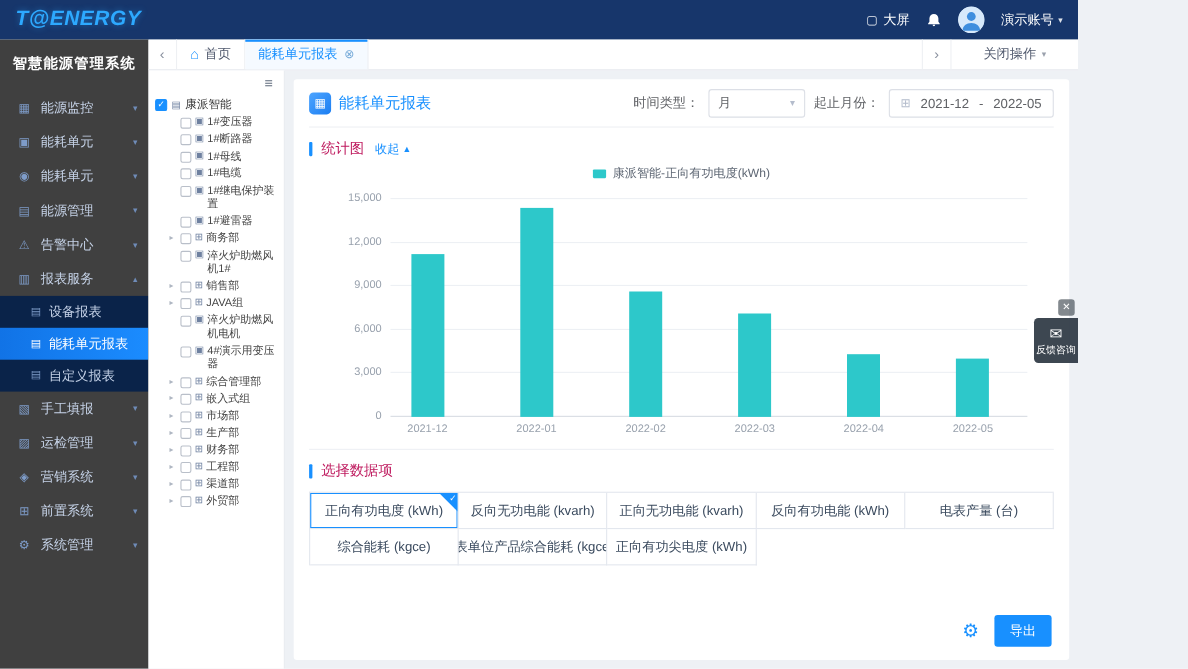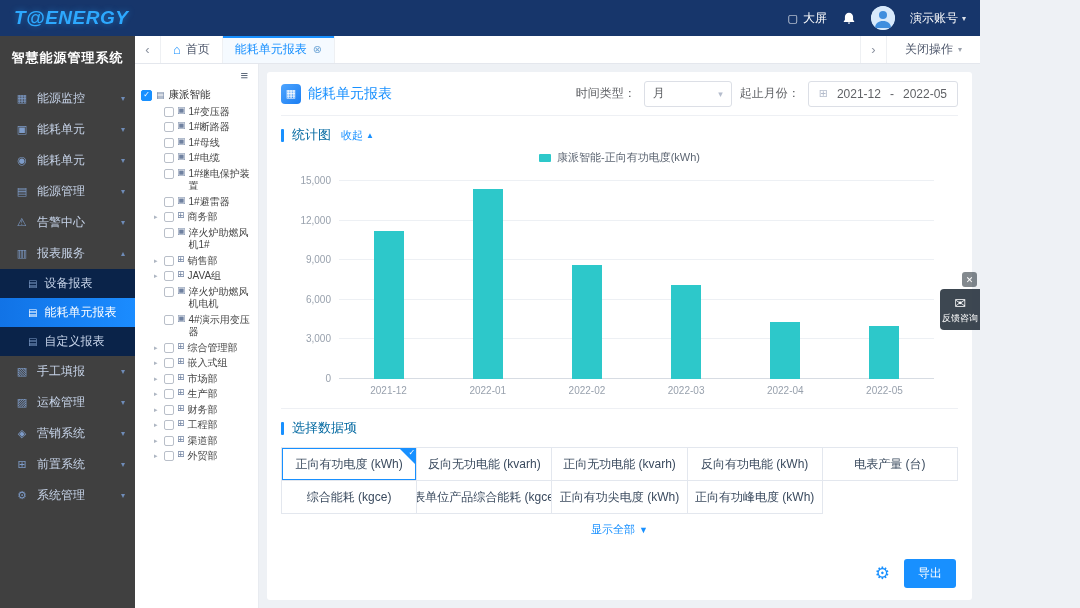--- a/index.html
+++ b/index.html
@@ -36,21 +36,21 @@
   .right-col{flex:1;display:flex;flex-direction:column;min-width:0}
   .tabbar{height:28px;flex:0 0 28px;background:#fff;border-bottom:1px solid #e4e7ed;display:flex;align-items:stretch;font-size:12px;color:#515a6e}
   .nav-arrow{width:26px;display:flex;align-items:center;justify-content:center;color:#8a919f;border-right:1px solid #eef0f3;cursor:pointer;font-size:13px}
   .nav-arrow.right{border-left:1px solid #eef0f3;border-right:none}
   .home-chip{display:flex;align-items:center;gap:5px;padding:0 12px;border-right:1px solid #eef0f3;cursor:pointer}
   .home-glyph{color:#1890ff;font-size:13px}
   .tab-chip{display:flex;align-items:center;gap:6px;padding:0 12px;border-right:1px solid #eef0f3;color:#1890ff;position:relative;background:#f5faff;cursor:pointer}
   .tab-chip:after{content:"";position:absolute;left:0;right:0;top:0;height:2px;background:#1890ff}
   .tab-close{color:#74a9d8;font-size:11px}
   .tab-spacer{flex:1}
-  .close-ops{display:flex;align-items:center;gap:5px;padding:0 18px;border-left:1px solid #eef0f3;cursor:pointer}
+  .close-ops{display:flex;align-items:center;gap:5px;padding:0 29px;border-left:1px solid #eef0f3;cursor:pointer}
 
   .content-row{flex:1;display:flex;min-height:0}
 
   
   .tree-panel{width:124px;flex:0 0 124px;background:#fff;border-right:1px solid #e8ebf0;overflow:hidden;padding:2px 2px 4px 6px}
   .tree-top{display:flex;justify-content:flex-end;padding:3px 8px 4px 0}
   .hamburger{color:#5f6b7c;font-size:13px;cursor:pointer;line-height:1}
   .tree-root{display:flex;align-items:center;gap:4px;font-size:10.5px;color:#333;padding:2px 0;cursor:pointer}
   .checkbox{width:11px;height:11px;border:1px solid #b9bfc9;border-radius:2px;background:#fff;flex:0 0 11px;display:flex;align-items:center;justify-content:center;line-height:1}
   .checkbox.checked{background:#1890ff;border-color:#1890ff;color:#fff;font-size:8px}
@@ -68,29 +68,29 @@
   .page-title-icon{width:20px;height:20px;border-radius:4px;background:linear-gradient(135deg,#4ea5ff,#1b7ef2);color:#fff;font-size:11px;display:flex;align-items:center;justify-content:center}
   .page-title{color:#1890ff;font-size:14px}
   .filters{display:flex;align-items:center;gap:8px;color:#606266;font-size:12px}
   .select{border:1px solid #dcdfe6;border-radius:3px;height:26px;display:flex;align-items:center;justify-content:space-between;padding:0 8px;min-width:88px;color:#606266;cursor:pointer;background:#fff}
   .caret2{color:#b4bccc;font-size:9px}
   .date-range{border:1px solid #dcdfe6;border-radius:3px;height:26px;display:flex;align-items:center;gap:9px;padding:0 10px;color:#606266;background:#fff;cursor:pointer}
   .cal-icon{color:#b4bccc;font-size:11px}
 
   .section-head{display:flex;align-items:center;gap:8px;padding:10px 0 4px}
   .section-bar{width:3px;height:13px;background:#1890ff;border-radius:1px}
-  .section-title{color:#0369a1;font-size:13px}
+  .section-title{color:#be185d;font-size:13px}
   .collapse-link{color:#1890ff;font-size:11px;display:flex;align-items:center;gap:3px;cursor:pointer;margin-left:2px}
   .tri-up{font-size:8px}
 
   .legend-row{display:flex;justify-content:center;align-items:center;gap:6px;font-size:11px;color:#5d6673;padding:2px 0 4px}
   .legend-swatch{width:12px;height:8px;border-radius:1px;background:#2dc8ca}
 
   .chart-plot{position:relative;height:198px;margin:12px 24px 0 58px}
-  .gridline{position:absolute;left:0;right:0;border-top:1px solid #edf0f4}
+  .gridline{position:absolute;left:16px;right:0;border-top:1px solid #edf0f4}
   .gridline.zero{border-top-color:#d7dce3}
   .ytick{position:absolute;right:100%;margin-right:8px;top:-6px;font-size:10px;color:#98a1ad;white-space:nowrap}
   .bars{position:absolute;inset:0;display:flex}
   .bar-col{flex:1;display:flex;align-items:flex-end;justify-content:center;height:100%}
   .bar{width:30px;background:#2dc8ca}
   .cats{display:flex;margin:6px 24px 0 58px}
   .cat{flex:1;text-align:center;font-size:10px;color:#98a1ad}
 
   .divider{border-top:1px solid #eef0f4;margin-top:12px}
 
@@ -491,29 +491,22 @@
                 </div>
                 <div class="data-cell">
                   <span>综合能耗 (kgce)</span>
                 </div>
                 <div class="data-cell">
                   <span>电表单位产品综合能耗 (kgce/...</span>
                 </div>
                 <div class="data-cell">
                   <span>正向有功尖电度 (kWh)</span>
                 </div>
-                <div class="data-cell">
-                  <span>正向有功峰电度 (kWh)</span>
-                </div>
-              </div>
-
-            <div class="show-all">
-              <span>显示全部</span>
-              <span class="tri-down">▼</span>
-            </div>
+              </div>
+
 
             <div class="card-footer">
               <span class="gear">⚙</span>
               <button class="export-btn">导出</button>
             </div>
 
           </div>
         </div>
       </div>
     </div>

